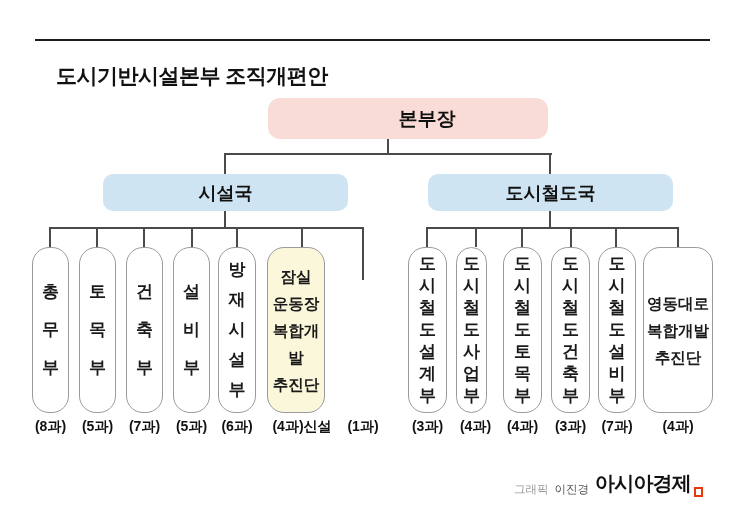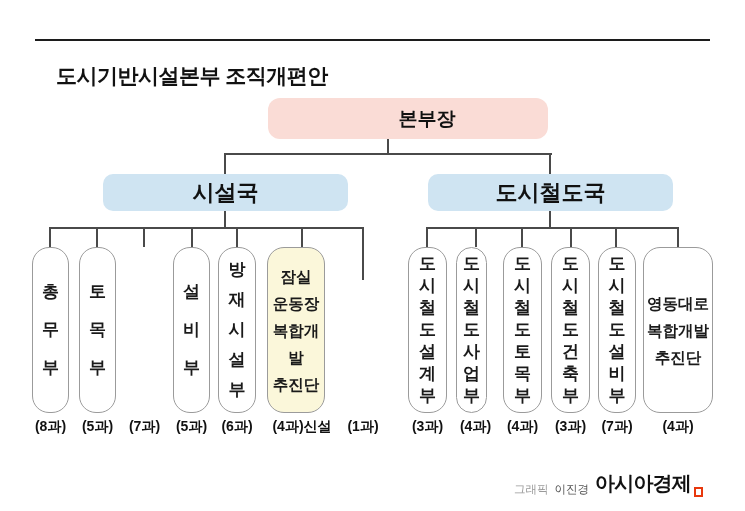--- a/index.html
+++ b/index.html
@@ -11,21 +11,21 @@
   
   .ln{position:absolute;background:#4a4a4a;}
   .lv{width:2px;margin-left:-1px;}
   .lh{height:2px;}
   
   .root-node{position:absolute;left:268px;top:98px;width:242px;height:41px;background:#fadcd6;
              border-radius:12px;display:flex;align-items:center;justify-content:center;
              font-size:19px;font-weight:700;padding-left:38px;}
   .division{position:absolute;top:174px;width:245px;height:37px;background:#cfe4f2;
             border-radius:10px;display:flex;align-items:center;justify-content:center;
-            font-size:22px;font-weight:700;}
+            font-size:18px;font-weight:700;}
   .dept{position:absolute;top:247px;height:166px;background:#fff;border:1.5px solid #9b9b9b;
         border-radius:17px;display:flex;align-items:center;justify-content:center;box-sizing:border-box;}
   .dept.highlight{background:#fbf7da;}
   .dept.short{top:280px;height:133px;}
   .vname{display:block;width:1.15em;word-break:break-all;text-align:center;
          font-weight:700;font-size:17px;color:#1a1a1a;}
   .lh38{line-height:38px}.lh30{line-height:30px}.lh24{line-height:24px}.lh22{line-height:22px}
   .hname{white-space:pre-line;text-align:center;font-weight:700;font-size:15.5px;
          line-height:27px;color:#1a1a1a;}
   .count{position:absolute;top:418px;text-align:center;font-size:14px;font-weight:600;color:#111;}
@@ -69,20 +69,23 @@
 
   <div class="root-node">본부장</div>
   <div class="division" style="left:103px">시설국</div>
   <div class="division" style="left:428px">도시철도국</div>
 
   <div class="dept" style="left:32px;width:37px">
     <span class="vname lh38">총무부</span>
   </div>
   <div class="dept" style="left:79px;width:37px">
     <span class="vname lh38">토목부</span>
+  </div>
+  <div class="dept" style="left:126px;width:37px">
+    <span class="vname lh38">건축부</span>
   </div>
   <div class="dept" style="left:173px;width:37px">
     <span class="vname lh38">설비부</span>
   </div>
   <div class="dept" style="left:218px;width:38px">
     <span class="vname lh30">방재시설부</span>
   </div>
   <div class="dept highlight" style="left:267px;width:58px">
     <span class="hname">잠실
 운동장

